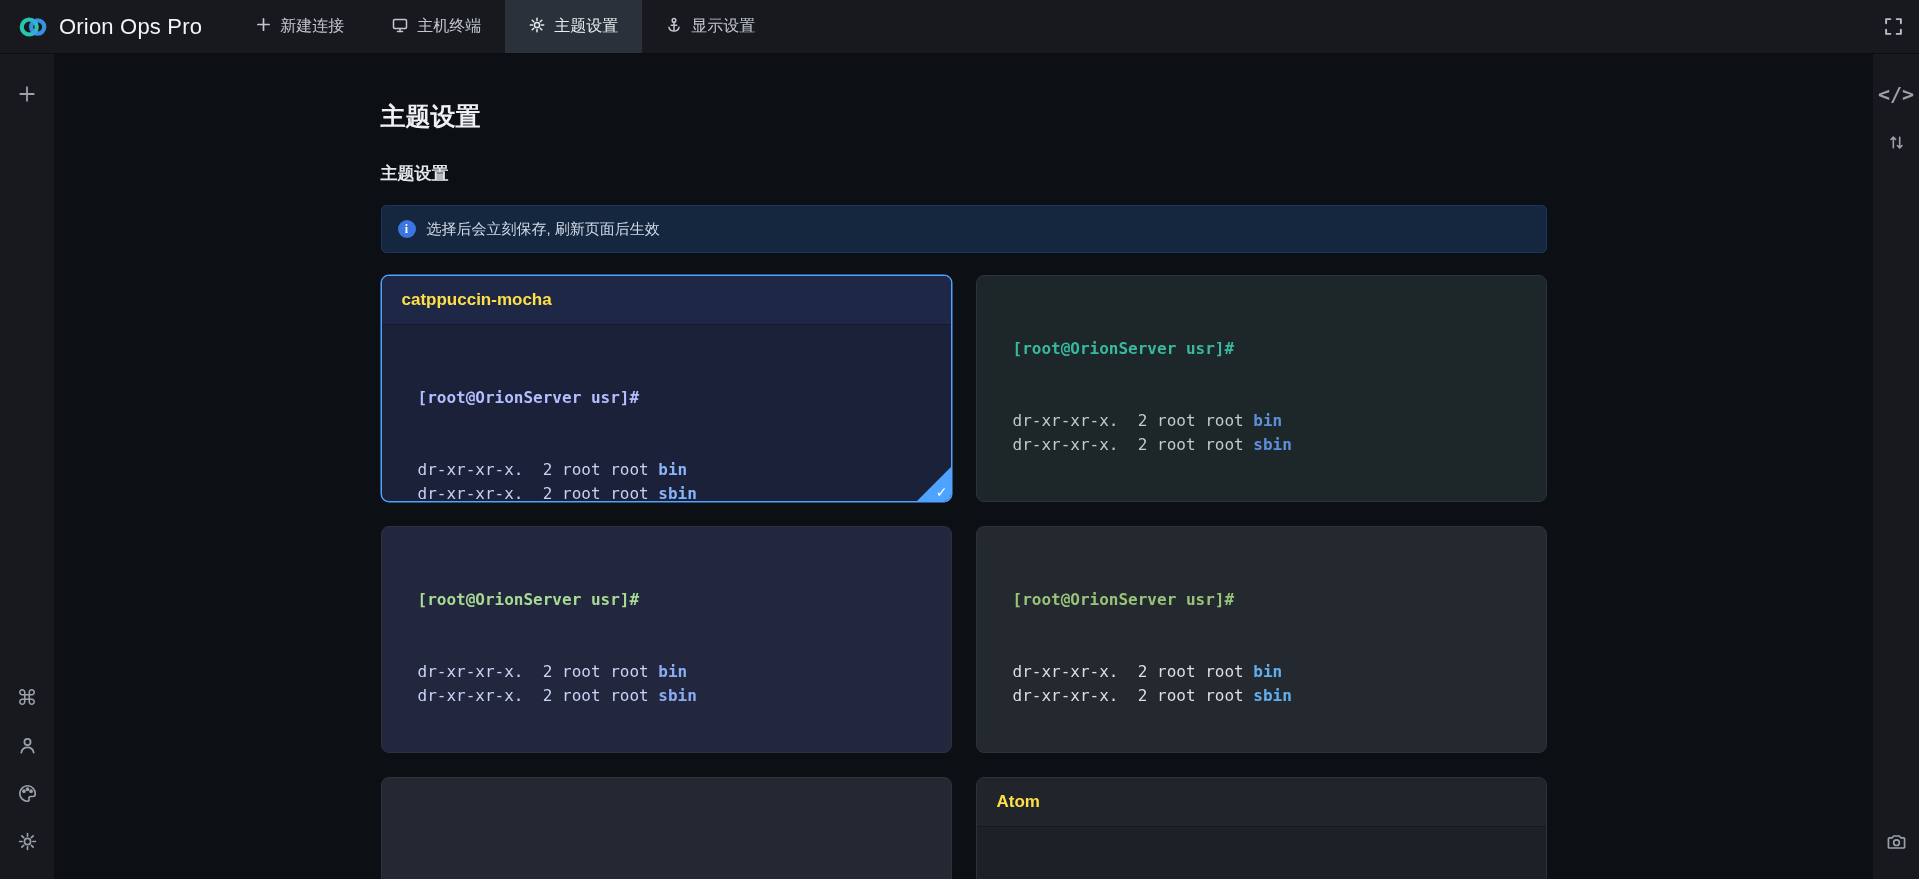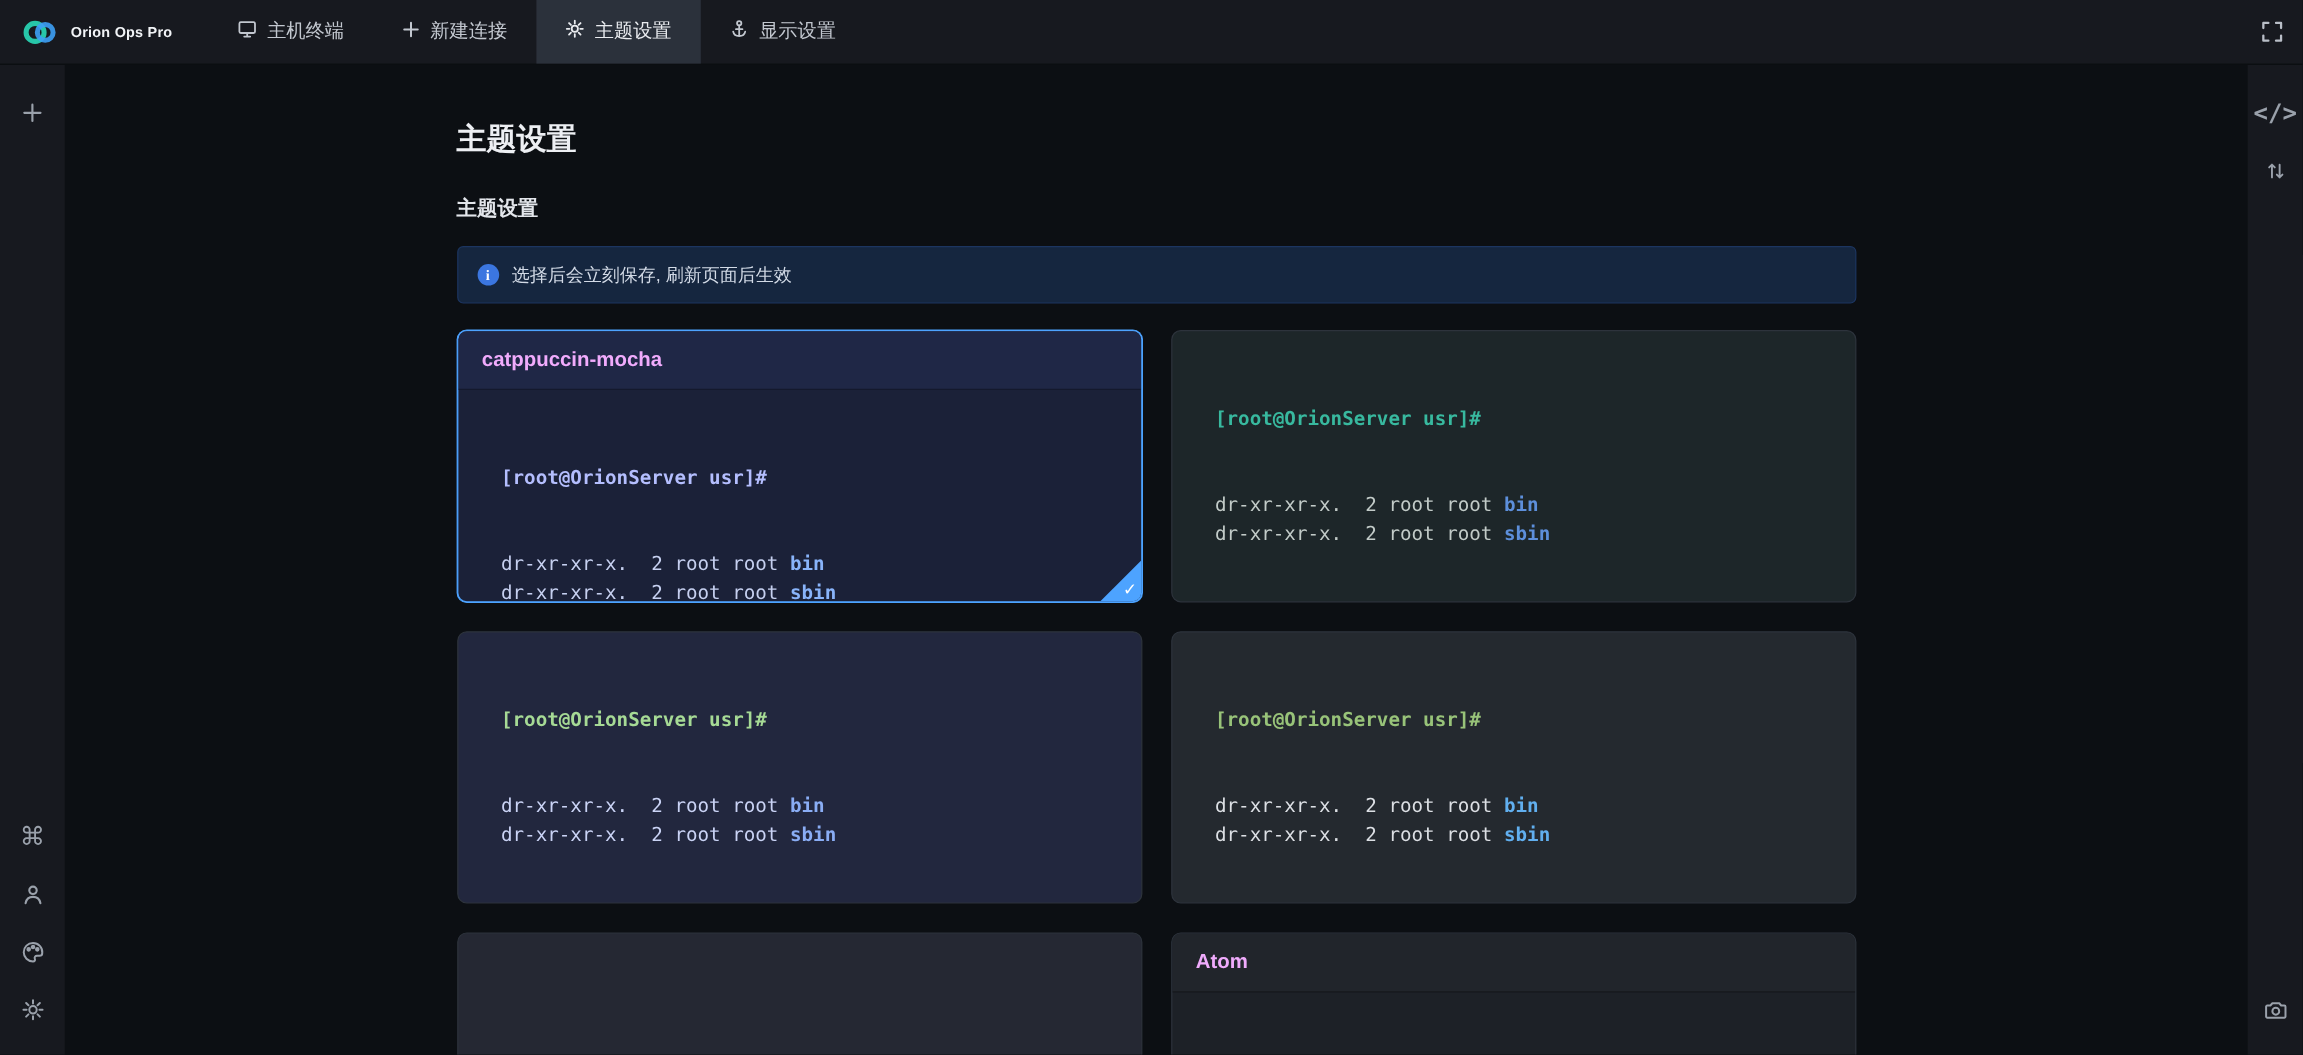--- a/index.html
+++ b/index.html
@@ -11,21 +11,21 @@
     position:relative;
   }
 
   
   .topbar {
     position:absolute; top:0; left:0; width:1919px; height:54px;
     background:#17191f; display:flex; align-items:center;
     border-bottom:1px solid #0b0d10; z-index:20;
   }
   .brand { display:flex; align-items:center; gap:11px; padding:0 30px 0 18px; }
-  .brand-name { color:#f2f4f7; font-weight:bold; font-size:12px; letter-spacing:.2px; }
+  .brand-name { color:#f2f4f7; font-weight:normal; font-size:22px; letter-spacing:.2px; }
   .nav { display:flex; height:100%; }
   .nav-item {
     display:flex; align-items:center; gap:9px; padding:0 24px; height:100%;
     color:#c2c7cf; font-size:16px; cursor:pointer; white-space:nowrap;
   }
   .nav-item.active { background:#2b313b; color:#e9ebef; }
   .nav-item svg { flex:0 0 auto; }
   .topbar-right { margin-left:auto; padding-right:16px; display:flex; align-items:center; }
   .iconbtn { color:#b9bec7; cursor:pointer; display:flex; align-items:center; justify-content:center; }
 
@@ -66,21 +66,21 @@
   
   .grid { display:grid; grid-template-columns:571px 571px; gap:24px; }
   .card {
     height:227px; border:1px solid #2d333c; border-radius:8px;
     background:var(--body-bg,#1d2127); overflow:hidden; position:relative; cursor:pointer;
   }
   .card.selected { border-color:#4da3ff; box-shadow:0 0 0 .5px #4da3ff; }
   .card-header {
     height:49px; display:flex; align-items:center; padding:0 20px;
     background:var(--header-bg,#21252c); border-bottom:1px solid rgba(0,0,0,.35);
-    color:#f0abfc; font-weight:bold; font-size:17px;
+    color:#fde047; font-weight:bold; font-size:17px;
   }
   .card-body {
     padding:13px 36px; font-family:"DejaVu Sans Mono", monospace;
     font-size:16px; line-height:24px; color:var(--fg,#ccc); white-space:pre;
   }
   .prompt { color:var(--prompt,#8cf); font-weight:bold; }
   .dirname { color:var(--dir,#69f); font-weight:bold; }
 
   .corner { position:absolute; right:0; bottom:0; width:0; height:0; display:none;
             border-left:34px solid transparent; border-bottom:34px solid #4da3ff; }
@@ -101,34 +101,34 @@
         <circle cx="12" cy="16" r="8" stroke="#27c6a8" stroke-width="4.5"></circle>
         <circle cx="21" cy="16" r="7" stroke="#3da0f5" stroke-width="4.5" opacity="0.9"></circle>
       </svg>
     </span>
     <span class="brand-name">Orion Ops Pro</span>
   </div>
 
   <nav class="nav">
     <div class="nav-item">
       <span>
+        <svg width="15" height="15" viewBox="0 0 16 16" fill="none" stroke="currentColor" stroke-width="1.8">
+          <path d="M8 2v12M2 8h12"></path>
+        </svg>
+      </span>
+      <span>新建连接</span>
+    </div>
+    <div class="nav-item">
+      <span>
         <svg width="16" height="16" viewBox="0 0 16 16" fill="none" stroke="currentColor" stroke-width="1.5">
           <rect x="1.5" y="2.5" width="13" height="9" rx="1.2"></rect>
           <path d="M5.5 14.5h5M8 11.5v3"></path>
         </svg>
       </span>
       <span>主机终端</span>
-    </div>
-    <div class="nav-item">
-      <span>
-        <svg width="15" height="15" viewBox="0 0 16 16" fill="none" stroke="currentColor" stroke-width="1.8">
-          <path d="M8 2v12M2 8h12"></path>
-        </svg>
-      </span>
-      <span>新建连接</span>
     </div>
     <div class="nav-item active">
       <span>
         <svg width="16" height="16" viewBox="0 0 16 16" fill="none" stroke="currentColor" stroke-width="1.5">
           <circle cx="8" cy="8" r="2.6"></circle>
           <path d="M8 1.3v2.2M8 12.5v2.2M1.3 8h2.2M12.5 8h2.2M3.2 3.2l1.6 1.6M11.2 11.2l1.6 1.6M12.8 3.2l-1.6 1.6M4.8 11.2l-1.6 1.6"></path>
         </svg>
       </span>
       <span>主题设置</span>
     </div>

